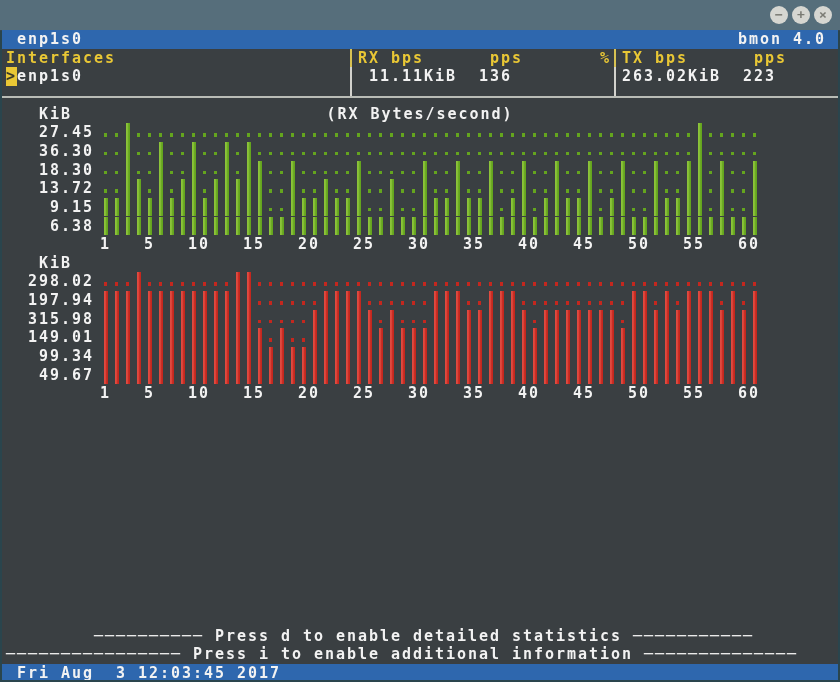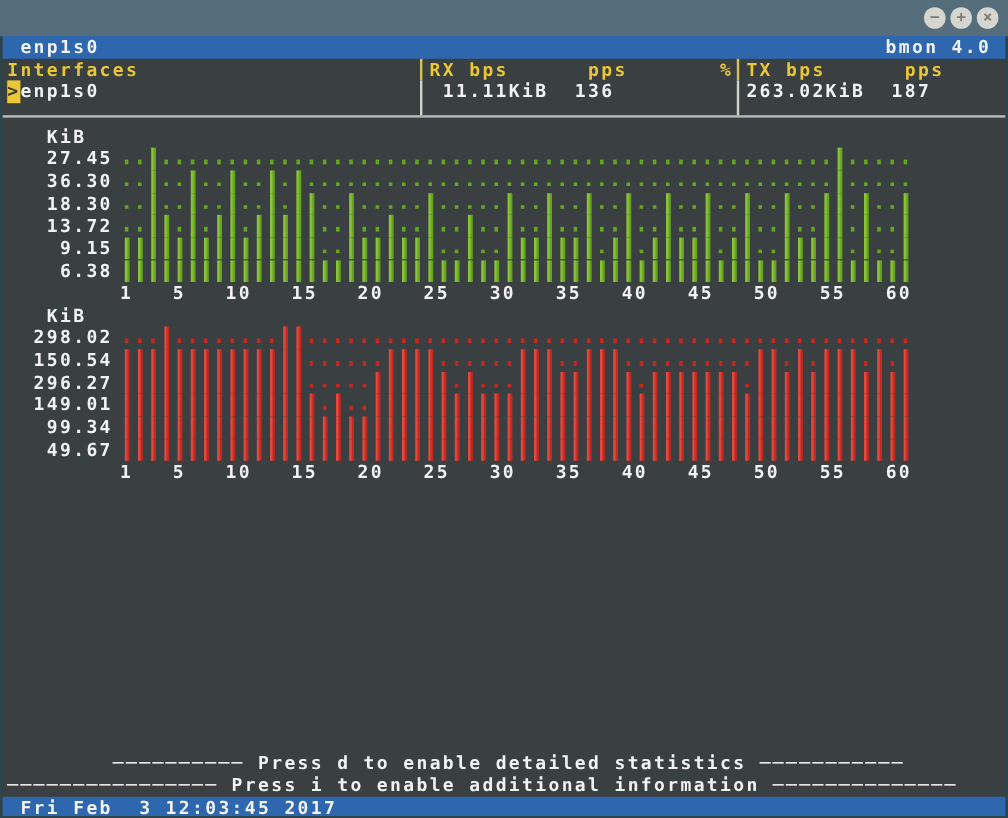--- a/index.html
+++ b/index.html
@@ -77,31 +77,31 @@
       <span class="tspan yellow" style="left:620px;">TX bps</span>
       <span class="tspan yellow" style="left:752px;">pps</span>
     </div>
 
     <div class="tline" style="top:37.3px;">
       <span class="tspan cursorblock" style="left:4px;">&gt;</span>
       <span class="tspan white" style="left:15px;">enp1s0</span>
       <span class="tspan white" style="left:367px;">11.11KiB</span>
       <span class="tspan white" style="left:477px;">136</span>
       <span class="tspan white" style="left:620px;">263.02KiB</span>
-      <span class="tspan white" style="left:741px;">187</span>
+      <span class="tspan white" style="left:741px;">223</span>
     </div>
 
     <div class="vsep" style="left:348px;top:18.65px;height:18.65px;background:#d8c252;"></div>
     <div class="vsep" style="left:348px;top:37.3px;height:29px;background:#d2d2cd;"></div>
     <div class="vsep" style="left:612px;top:18.65px;height:18.65px;background:#d8c252;"></div>
     <div class="vsep" style="left:612px;top:37.3px;height:29px;background:#d2d2cd;"></div>
     <div class="hline" style="left:0;top:66px;width:836px;"></div>
 
     <div id="graphs">
-        <div class="tline" style="top: 74.6px; left: 0px;"><span class="tspan white" style="left: 37px;">KiB</span></div>
+        <div class="tline" style="top: 74.6px; left: 0px;"><span class="tspan white" style="left: 37px;">KiB</span><span class="centered white">(RX Bytes/second)</span></div>
         <div class="glabel" style="left: 4px; top: 93.25px;">27.45</div>
         <div class="gcell" style="left: 98px; top: 93.25px;">
           <div class="dot" style="background: rgb(100, 165, 30);"></div>
         </div>
         <div class="gcell" style="left: 109px; top: 93.25px;">
           <div class="dot" style="background: rgb(100, 165, 30);"></div>
         </div>
         <div class="gcell" style="left: 120px; top: 93.25px;">
           <div class="bar" style="background: linear-gradient(to right, rgb(140, 195, 58) 30%, rgb(100, 165, 30) 70%);"></div>
         </div>
@@ -1357,21 +1357,21 @@
         </div>
         <div class="gcell" style="left: 725px; top: 242.45px;">
           <div class="dot" style="background: rgb(196, 39, 30);"></div>
         </div>
         <div class="gcell" style="left: 736px; top: 242.45px;">
           <div class="dot" style="background: rgb(196, 39, 30);"></div>
         </div>
         <div class="gcell" style="left: 747px; top: 242.45px;">
           <div class="dot" style="background: rgb(196, 39, 30);"></div>
         </div>
-        <div class="glabel" style="left: 4px; top: 261.1px;">150.54</div>
+        <div class="glabel" style="left: 4px; top: 261.1px;">197.94</div>
         <div class="gcell" style="left: 98px; top: 261.1px;">
           <div class="bar" style="background: linear-gradient(to right, rgb(224, 74, 64) 30%, rgb(196, 39, 30) 70%);"></div>
         </div>
         <div class="gcell" style="left: 109px; top: 261.1px;">
           <div class="bar" style="background: linear-gradient(to right, rgb(224, 74, 64) 30%, rgb(196, 39, 30) 70%);"></div>
         </div>
         <div class="gcell" style="left: 120px; top: 261.1px;">
           <div class="bar" style="background: linear-gradient(to right, rgb(224, 74, 64) 30%, rgb(196, 39, 30) 70%);"></div>
         </div>
         <div class="gcell" style="left: 131px; top: 261.1px;">
@@ -1538,21 +1538,21 @@
         </div>
         <div class="gcell" style="left: 725px; top: 261.1px;">
           <div class="bar" style="background: linear-gradient(to right, rgb(224, 74, 64) 30%, rgb(196, 39, 30) 70%);"></div>
         </div>
         <div class="gcell" style="left: 736px; top: 261.1px;">
           <div class="dot" style="background: rgb(196, 39, 30);"></div>
         </div>
         <div class="gcell" style="left: 747px; top: 261.1px;">
           <div class="bar" style="background: linear-gradient(to right, rgb(224, 74, 64) 30%, rgb(196, 39, 30) 70%);"></div>
         </div>
-        <div class="glabel" style="left: 4px; top: 279.75px;">296.27</div>
+        <div class="glabel" style="left: 4px; top: 279.75px;">315.98</div>
         <div class="gcell" style="left: 98px; top: 279.75px;">
           <div class="bar" style="background: linear-gradient(to right, rgb(224, 74, 64) 30%, rgb(196, 39, 30) 70%);"></div>
         </div>
         <div class="gcell" style="left: 109px; top: 279.75px;">
           <div class="bar" style="background: linear-gradient(to right, rgb(224, 74, 64) 30%, rgb(196, 39, 30) 70%);"></div>
         </div>
         <div class="gcell" style="left: 120px; top: 279.75px;">
           <div class="bar" style="background: linear-gradient(to right, rgb(224, 74, 64) 30%, rgb(196, 39, 30) 70%);"></div>
         </div>
         <div class="gcell" style="left: 131px; top: 279.75px;">
@@ -2269,17 +2269,17 @@
         <div class="gcell" style="left: 747px; top: 335.7px;">
           <div class="bar" style="background: linear-gradient(to right, rgb(224, 74, 64) 30%, rgb(196, 39, 30) 70%);"></div>
         </div>
         <div class="tline white" style="top: 354.35px; left: 98px;">1   5   10   15   20   25   30   35   40   45   50   55   60</div>
       </div>
 
     <div class="tline" id="msg1" style="top:596.8px;left:4px;">        ────────── Press d to enable detailed statistics ───────────</div>
     <div class="tline" id="msg2" style="top:615.45px;left:4px;">──────────────── Press i to enable additional information ──────────────</div>
 
     <div class="tline bluebar" style="top:634.1px;height:20px;">
-      <span class="tspan" style="left:15px;">Fri Feb  3 12:03:45 2017</span>
+      <span class="tspan" style="left:15px;">Fri Aug  3 12:03:45 2017</span>
     </div>
 
   </div>
 </div>
 
 </body></html>

